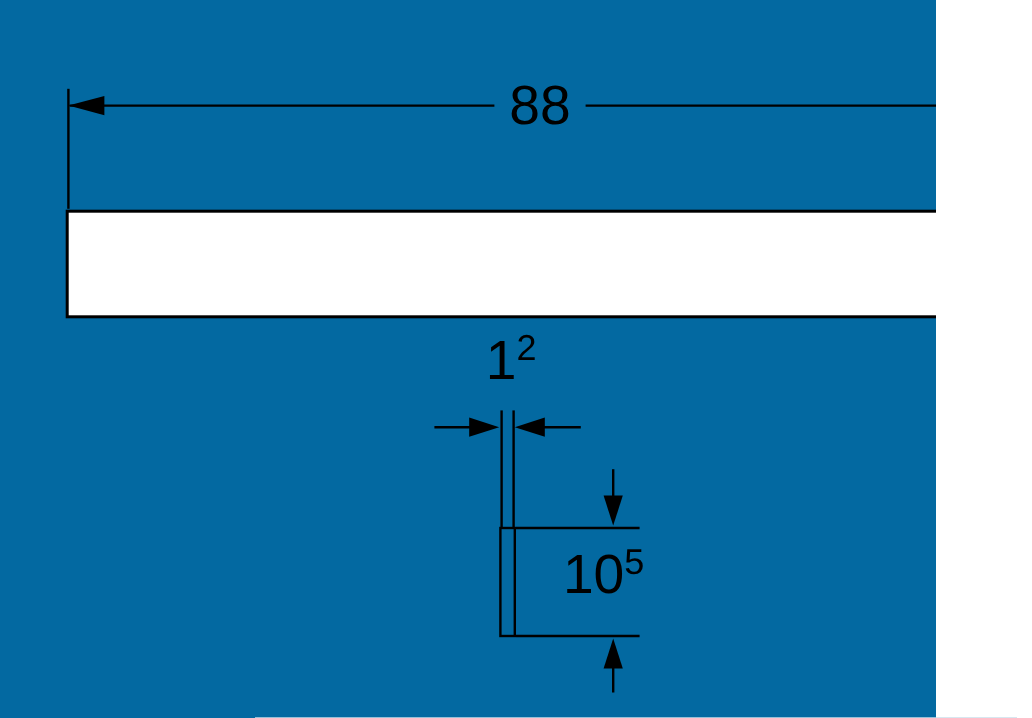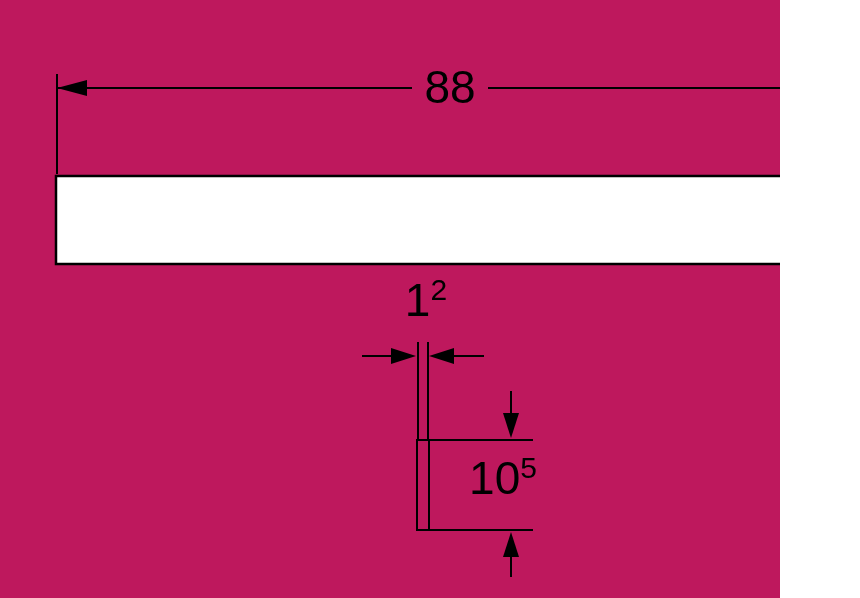--- a/index.html
+++ b/index.html
@@ -4,21 +4,21 @@
 <style>
   html, body {
     margin: 0;
     padding: 0;
     background: #ffffff;
   }
   .canvas {
     position: relative;
     width: 780px;
     height: 598px;
-    background: #be185d;
+    background: #0369a1;
     overflow: hidden;
   }
   svg { display: block; }
   .ln {
     stroke: #000000;
     stroke-width: 2;
     fill: none;
   }
   .ln-thick {
     stroke: #000000;

